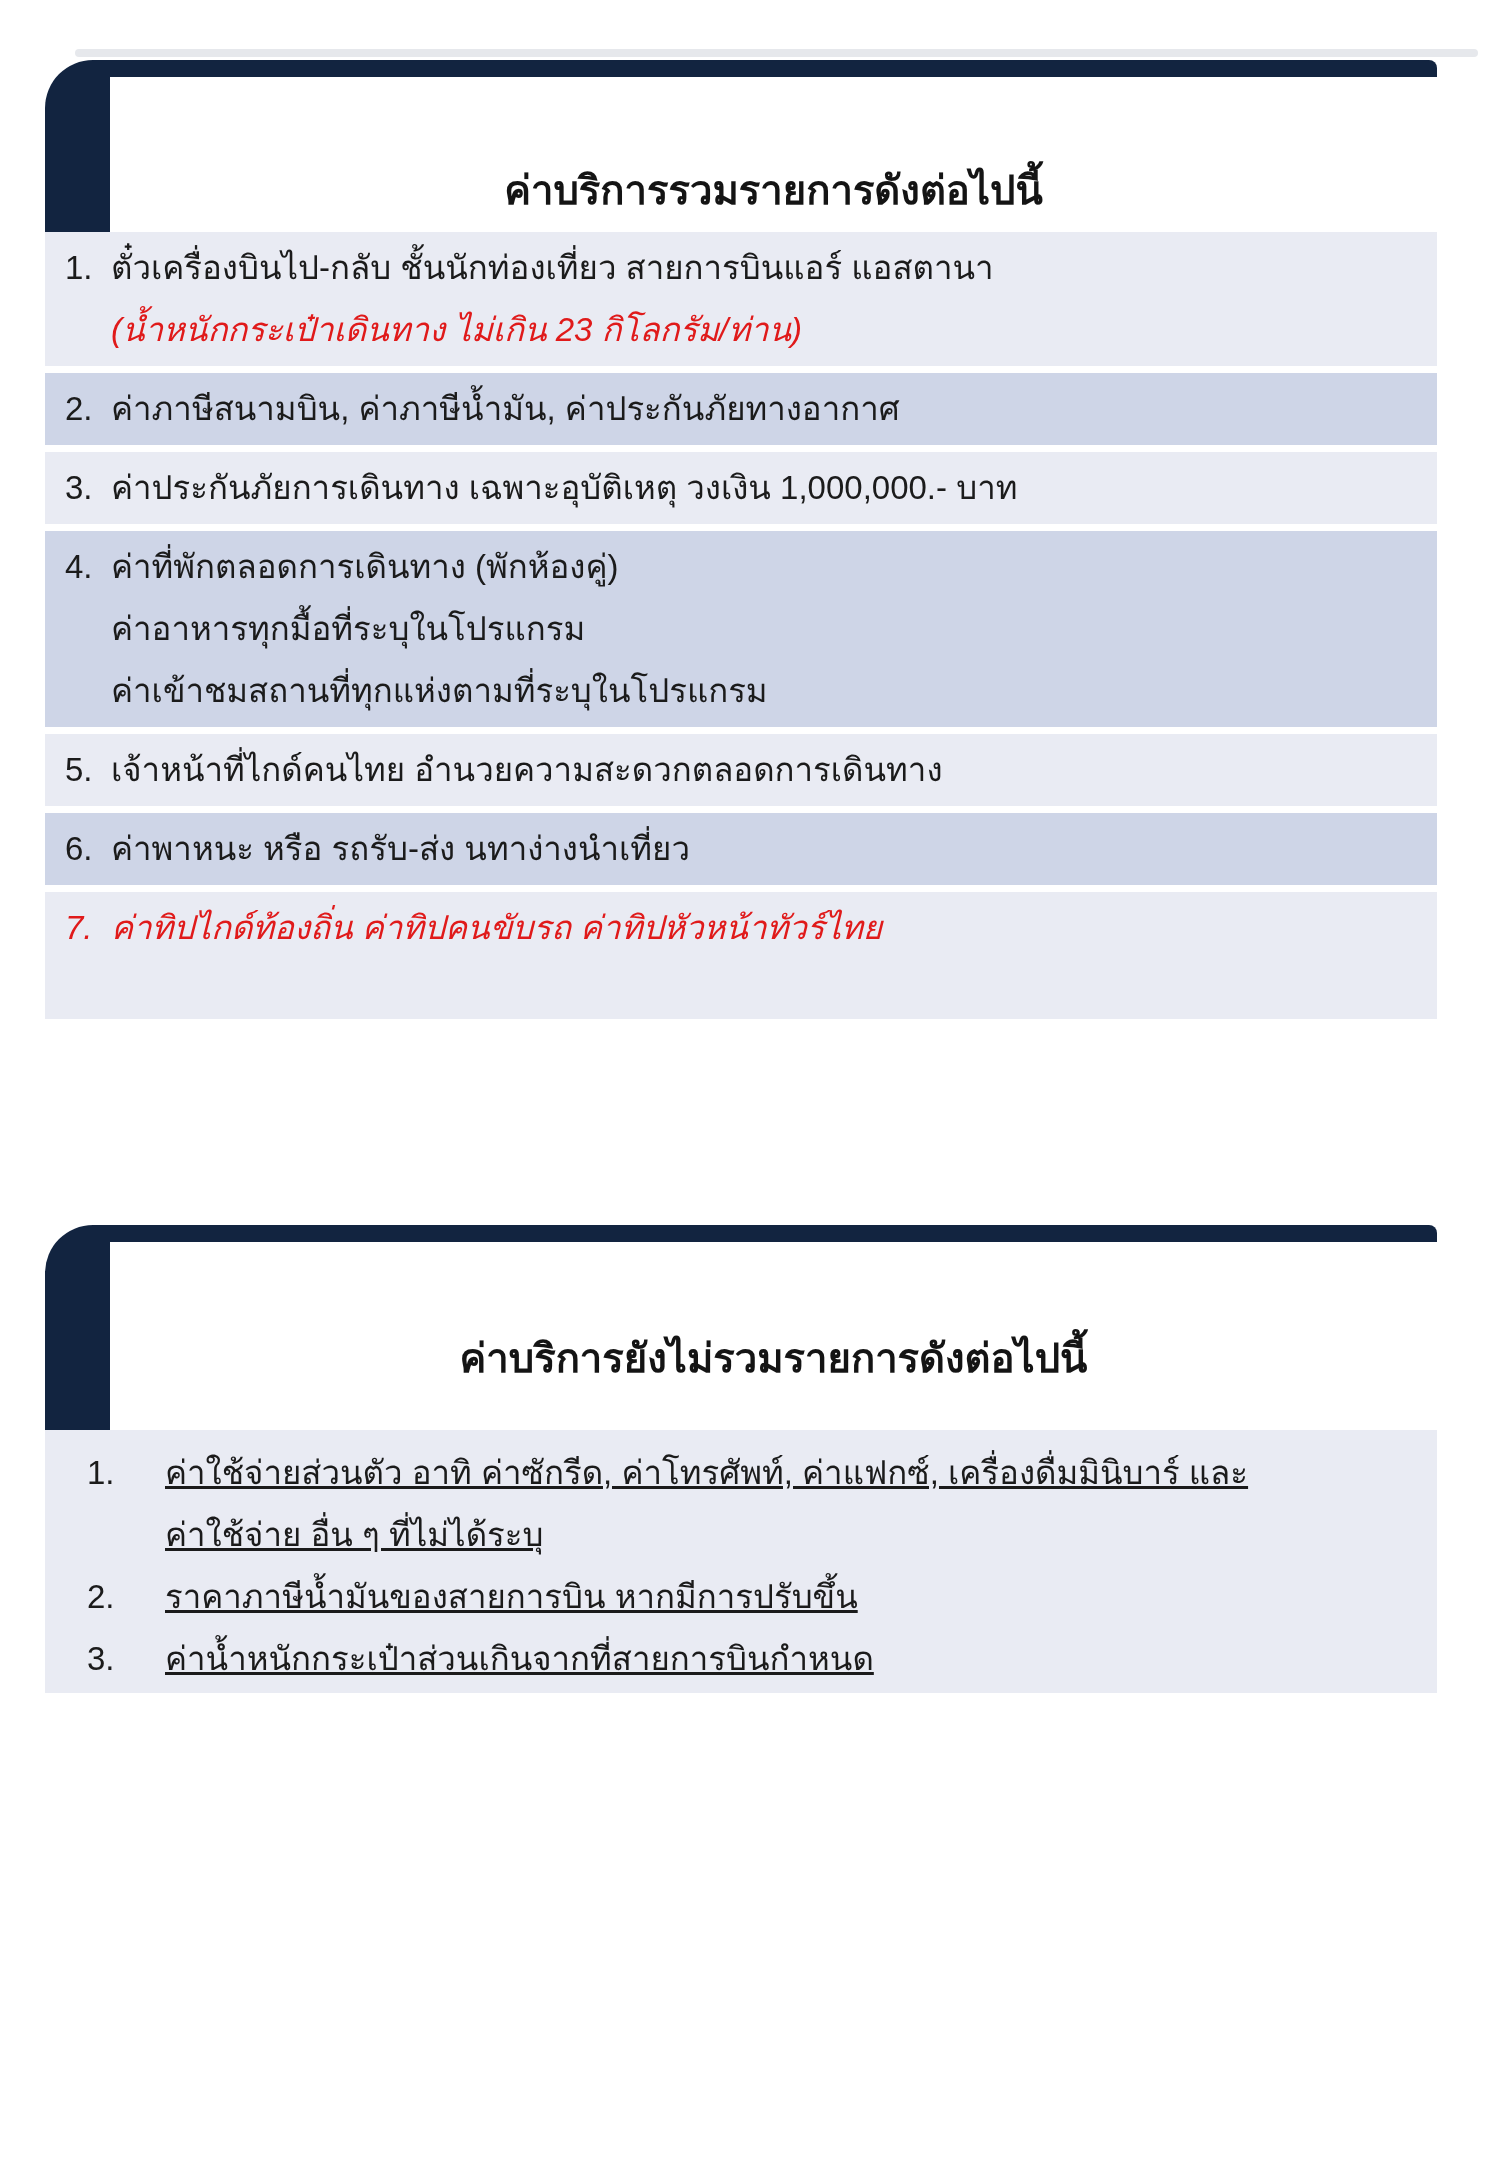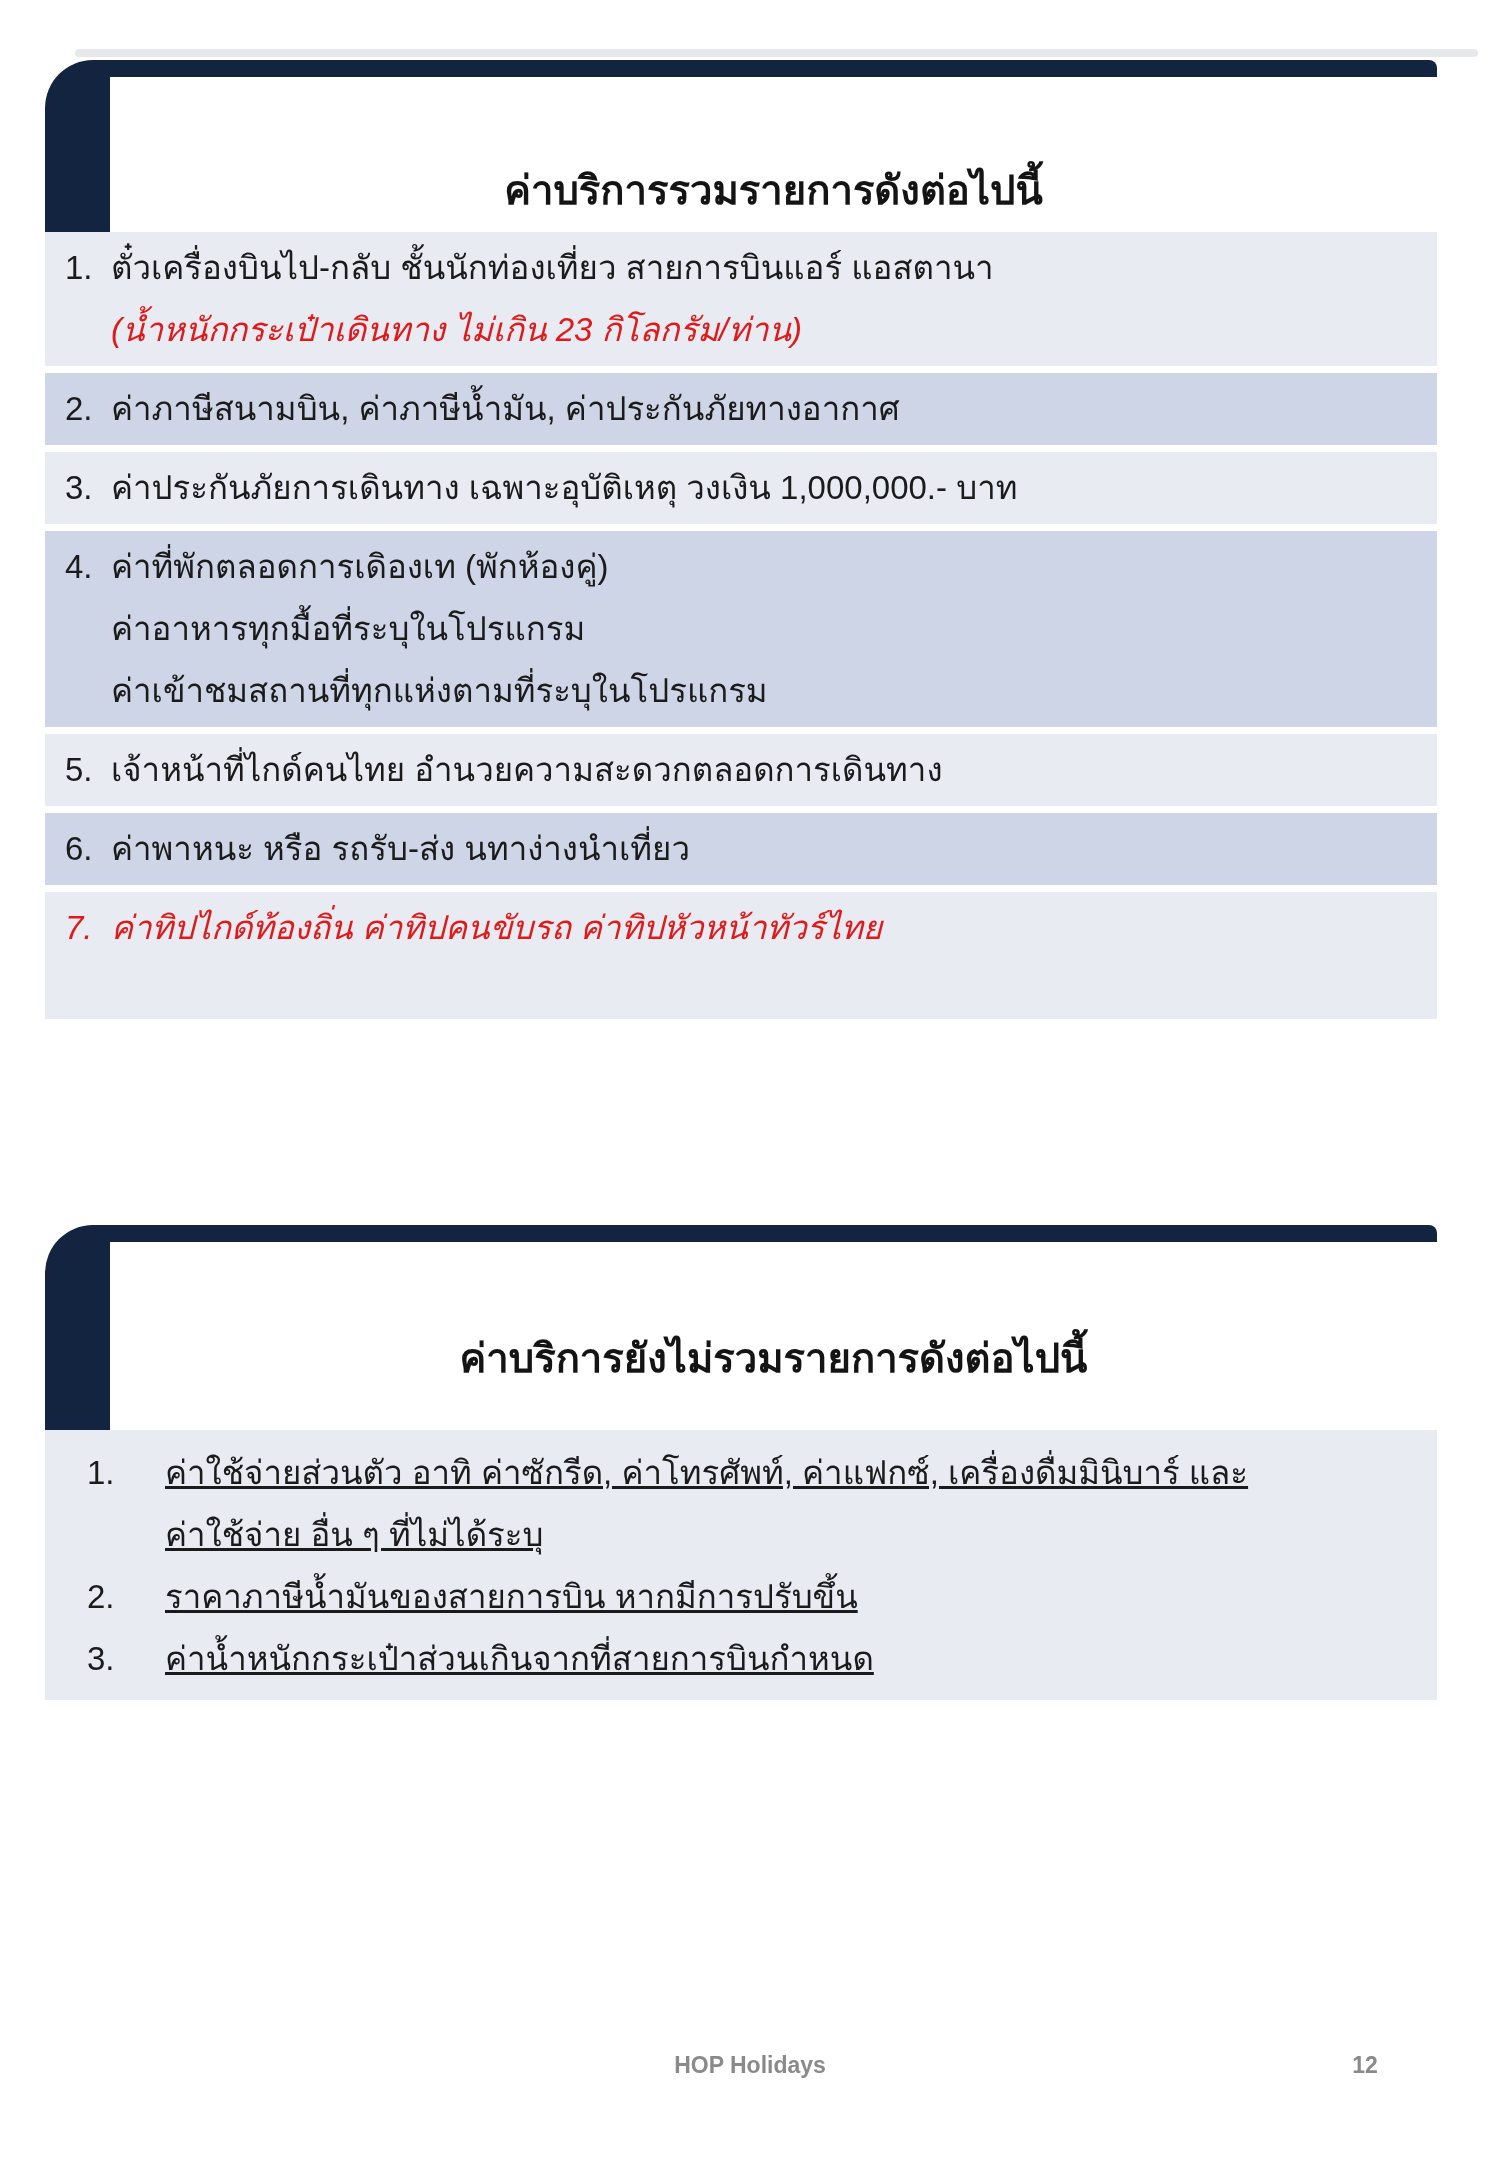--- a/index.html
+++ b/index.html
@@ -8,21 +8,21 @@
     --row_dark:#ced5e7;
     --red:#e01a1a;
     --text:#1b1b1b;
     --footer_gray:#8a8a8a;
     --divider:#e6e8ec;
   }
   *{margin:0;padding:0;box-sizing:border-box;}
   html,body{background:#fff;}
   .page{
     position:relative;
-    width:1500px;height:2167px;
+    width:1500px;height:1693px;
     background:#fff;
     font-family:"Liberation Sans", sans-serif;
     color:var(--text);
     overflow:hidden;
   }
   .top-strip{
     position:absolute;left:75px;top:49px;width:1403px;height:8px;
     background:var(--divider);border-radius:4px;
   }
   .section{position:absolute;left:45px;width:1392px;}
@@ -109,21 +109,21 @@
     <div class="row light">
       <span class="num">3.</span>
       <div class="lines">
         <div class="line">ค่าประกันภัยการเดินทาง เฉพาะอุบัติเหตุ วงเงิน 1,000,000.- บาท</div>
       </div>
     </div>
 
     <div class="row dark">
       <span class="num">4.</span>
       <div class="lines">
-        <div class="line">ค่าที่พักตลอดการเดิองเท (พักห้องคู่)</div>
+        <div class="line">ค่าที่พักตลอดการเดินทาง (พักห้องคู่)</div>
         <div class="line">ค่าอาหารทุกมื้อที่ระบุในโปรแกรม</div>
         <div class="line">ค่าเข้าชมสถานที่ทุกแห่งตามที่ระบุในโปรแกรม</div>
       </div>
     </div>
 
     <div class="row light">
       <span class="num">5.</span>
       <div class="lines">
         <div class="line">เจ้าหน้าที่ไกด์คนไทย อำนวยความสะดวกตลอดการเดินทาง</div>
       </div>

